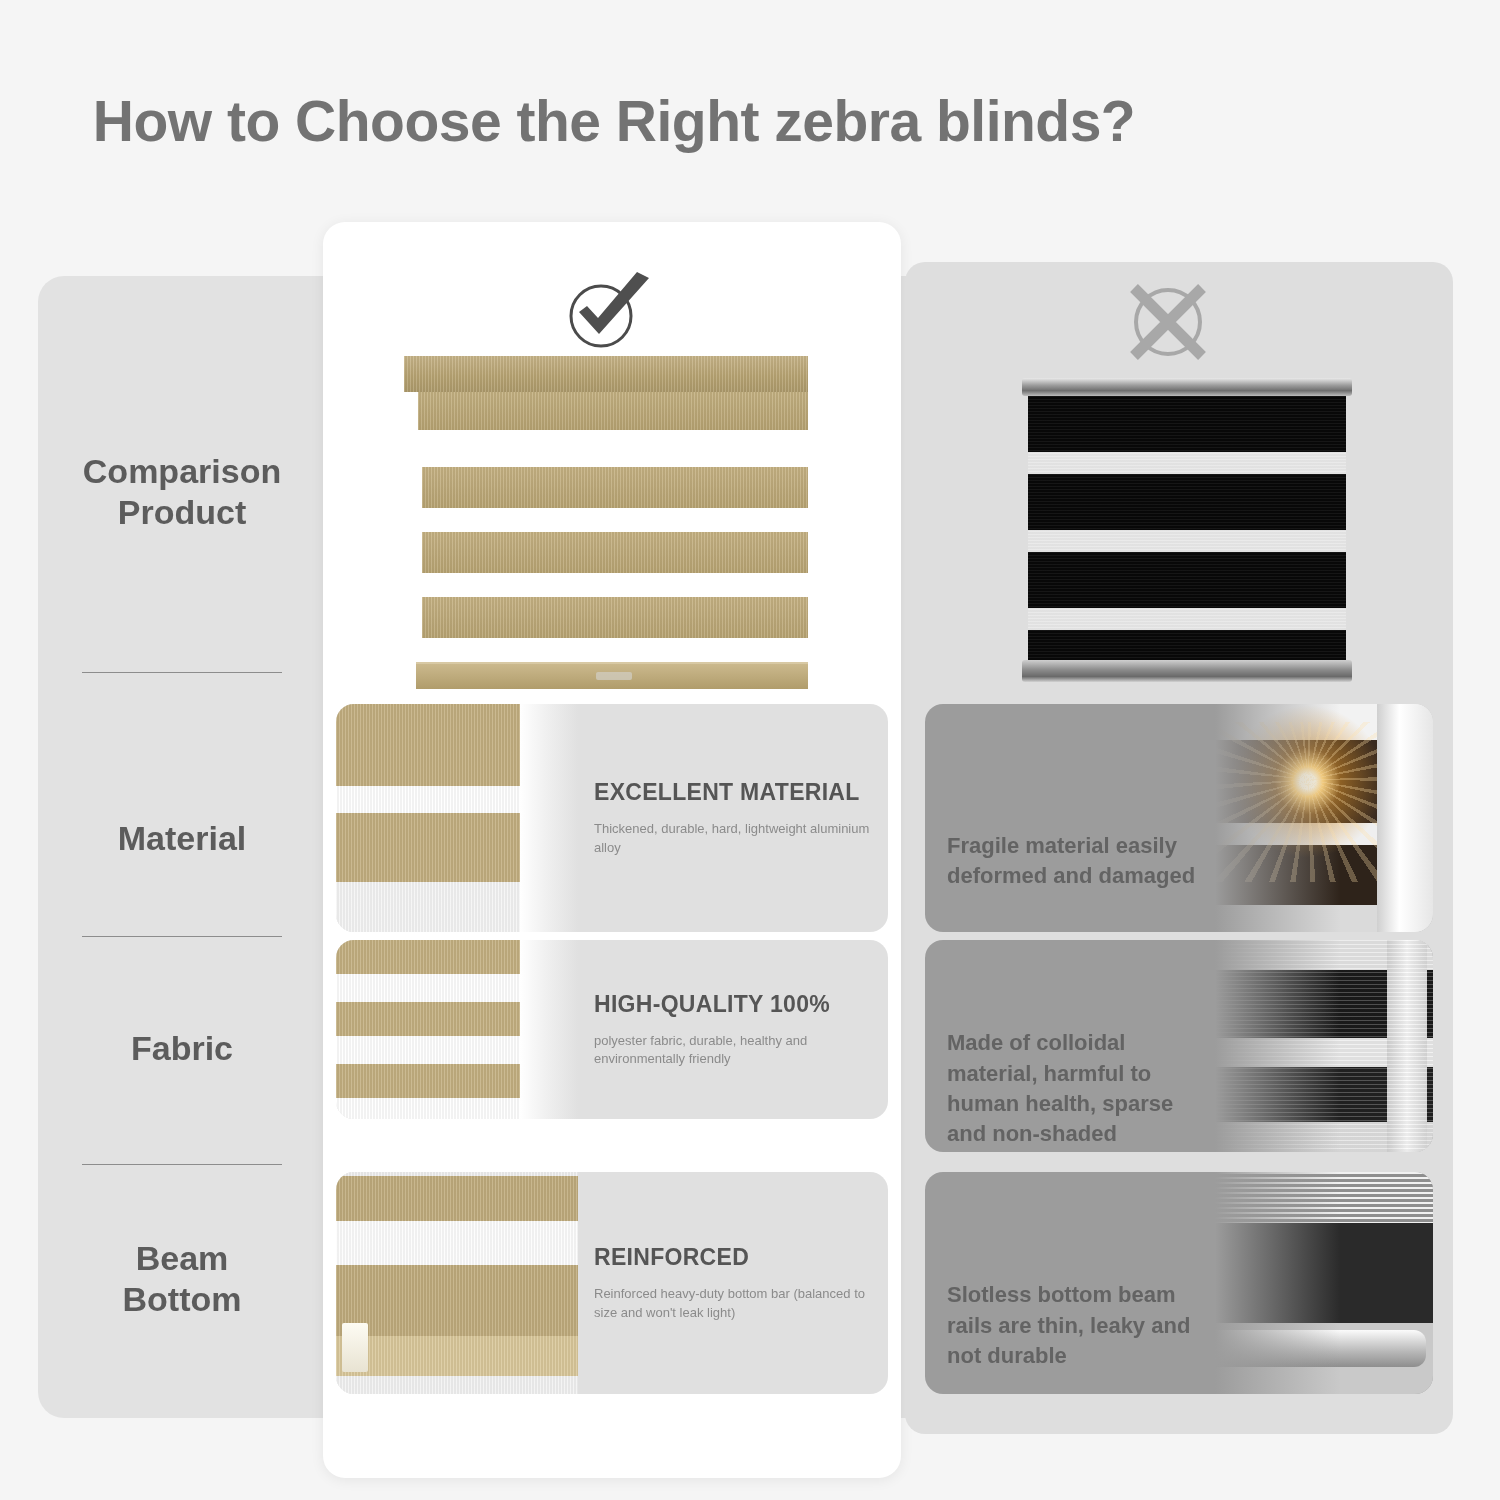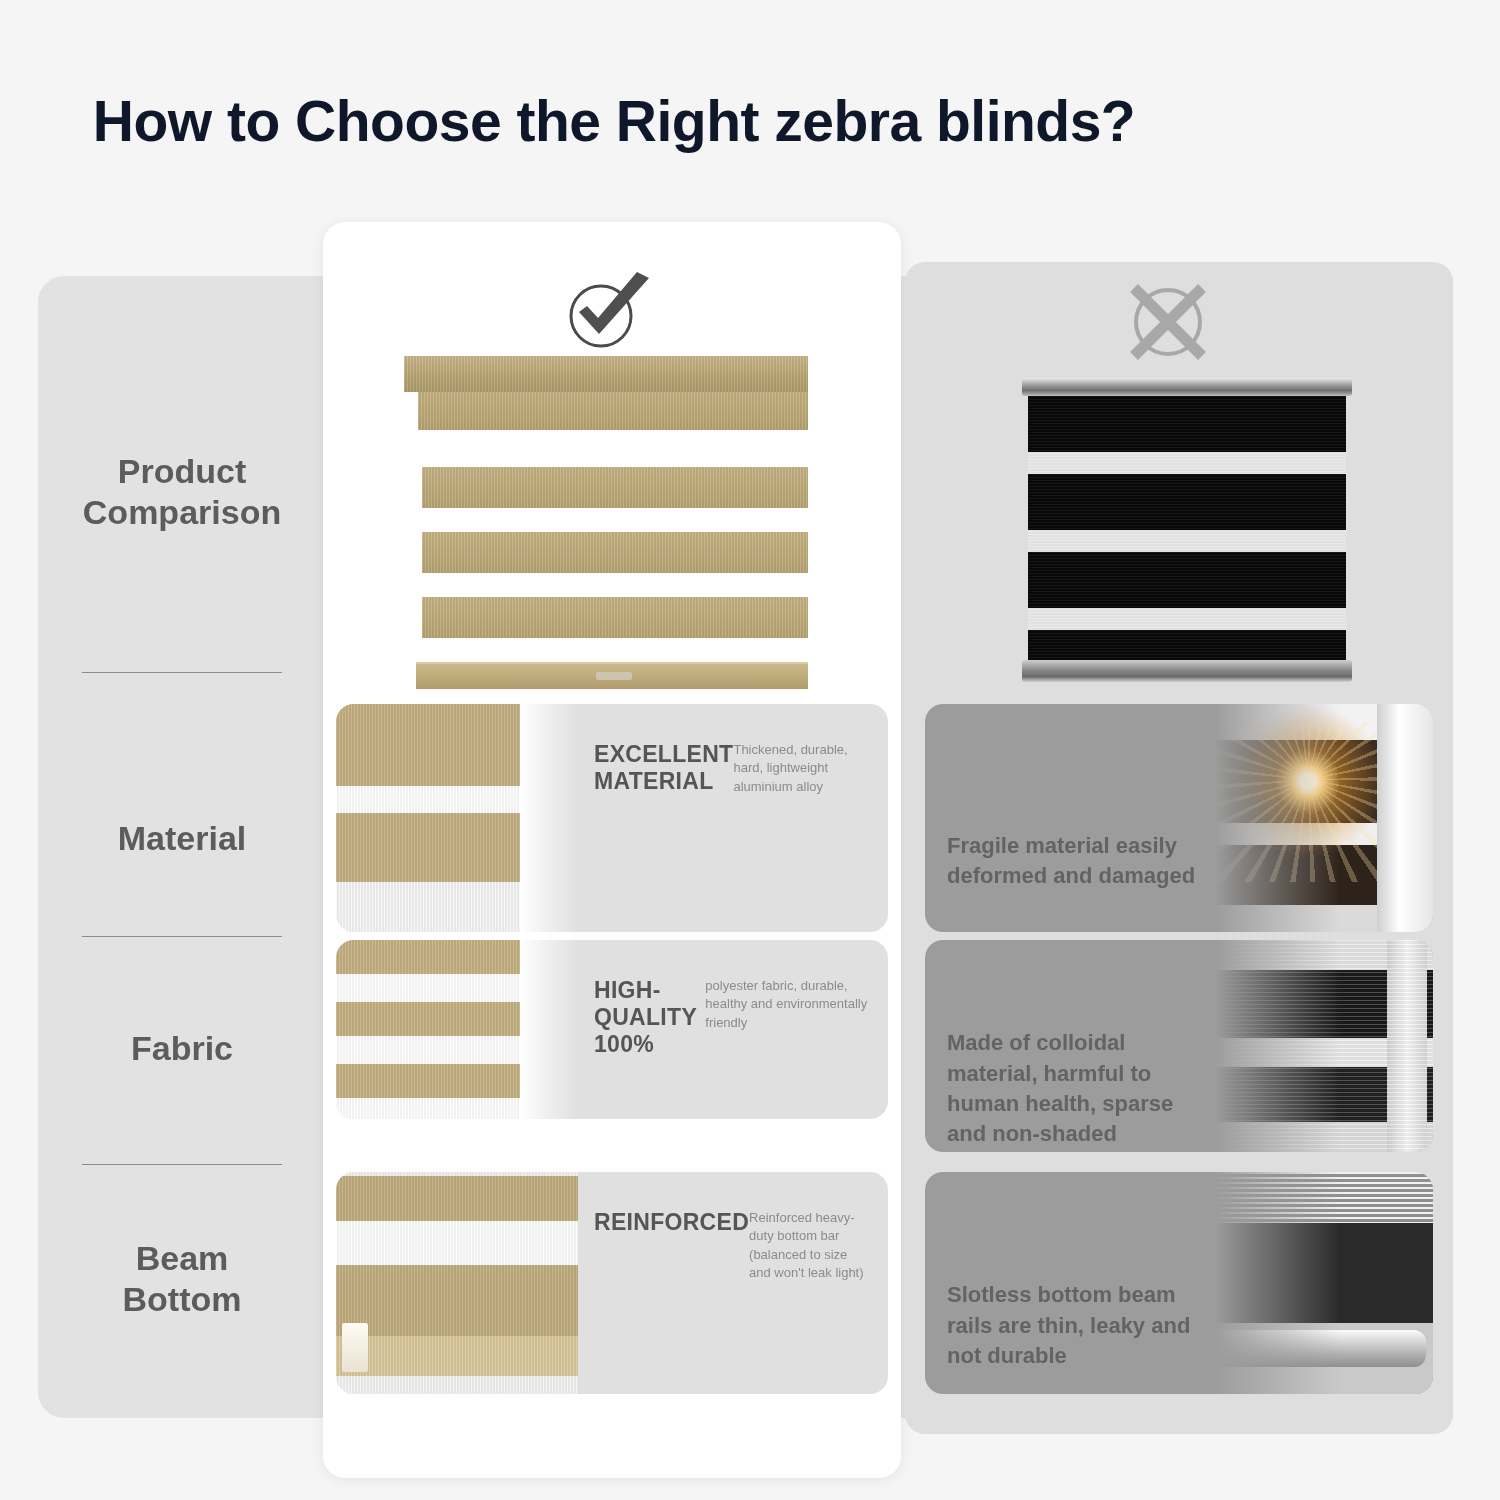--- a/index.html
+++ b/index.html
@@ -10,21 +10,21 @@
     overflow:hidden;
     position:relative;
   }
   .page{position:relative;width:1500px;height:1500px;}
 
   
   .title{
     position:absolute;left:0;top:88px;width:1228px;
     text-align:center;
     font-size:57px;font-weight:bold;
-    color:#0f172a;
+    color:#737373;
     letter-spacing:-0.5px;
   }
 
   
   .bg-panel{
     position:absolute;left:38px;top:276px;width:1414px;height:1142px;
     background:#e2e2e2;border-radius:26px;
   }
 
   
@@ -135,21 +135,21 @@
   }
   .feat-1{top:704px;height:228px;}
   .feat-2{top:940px;height:179px;}
   .feat-3{top:1172px;height:222px;}
   .feat-img{
     position:absolute;left:0;top:0;width:242px;height:100%;
     background:#efefef;
   }
   .feat-txt{
     position:absolute;left:258px;top:0;right:16px;height:100%;
-    display:flex;flex-direction:row;justify-content:center;margin-top:37px;
+    display:flex;flex-direction:column;justify-content:center;
   }
   .feat-h{
     font-size:23px;font-weight:bold;color:#555;letter-spacing:.3px;margin-bottom:14px;
   }
   .feat-b{
     font-size:13px;color:#8b8b8b;line-height:1.42;
   }
 
   
   .bfeat{
@@ -263,22 +263,22 @@
 <body>
 
 <div class="page">
 
   <div class="title">How to Choose the Right zebra blinds?</div>
 
   <div class="bg-panel"></div>
 
   <div class="label-col">
     <div class="row-label big lbl-0">
+      <div>Comparison</div>
       <div>Product</div>
-      <div>Comparison</div>
     </div>
     <div class="divider div-0"></div>
 
     <div class="row-label mid lbl-1">
       <div>Material</div>
     </div>
     <div class="divider div-1"></div>
 
     <div class="row-label mid lbl-2">
       <div>Fabric</div>

